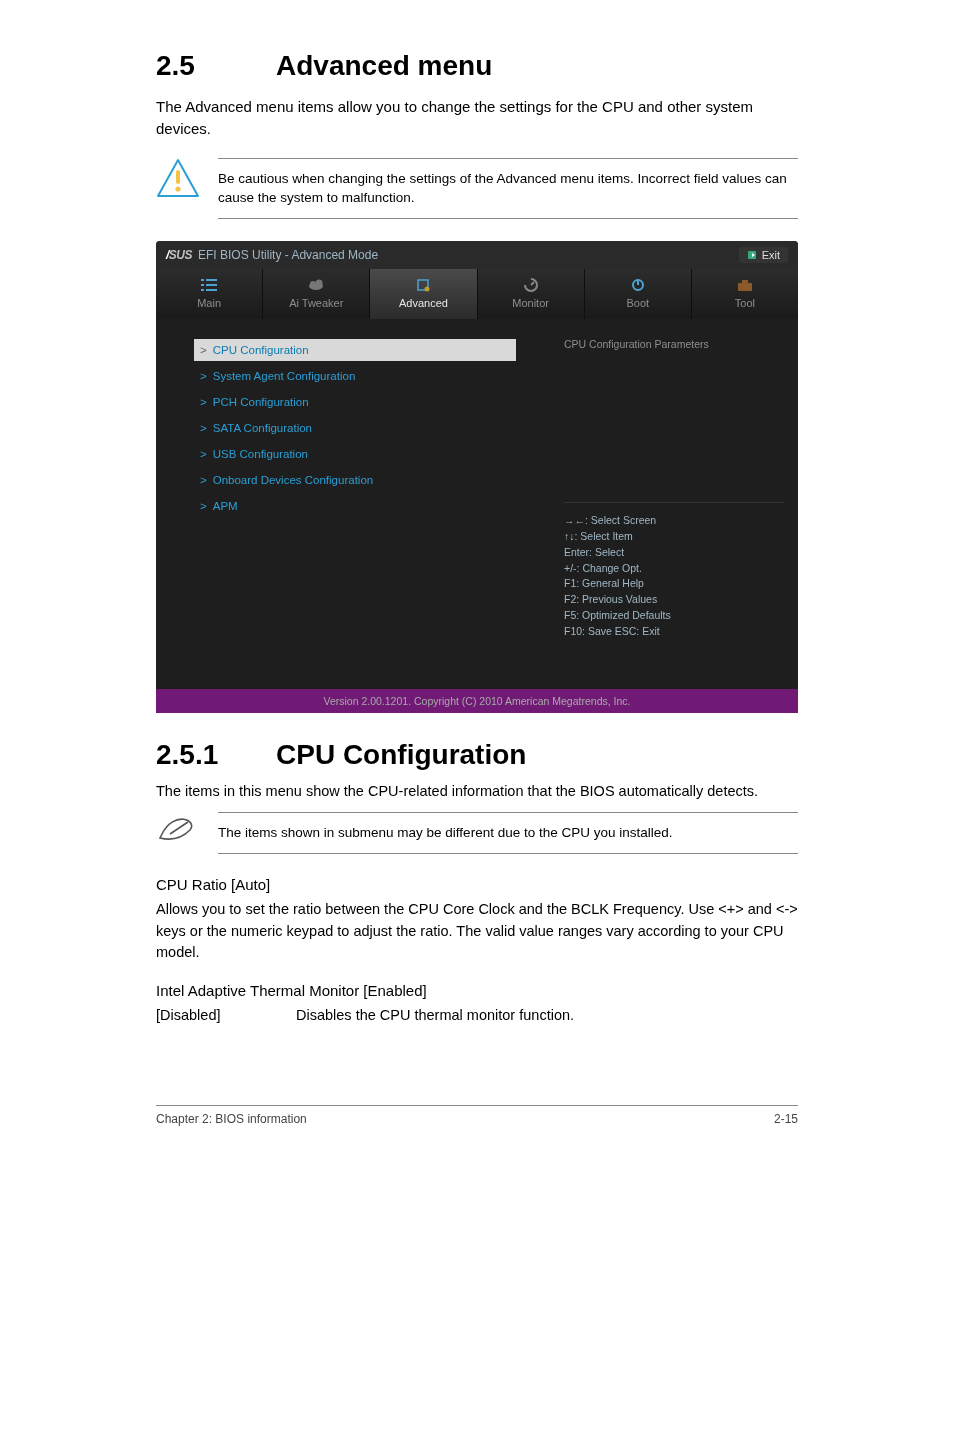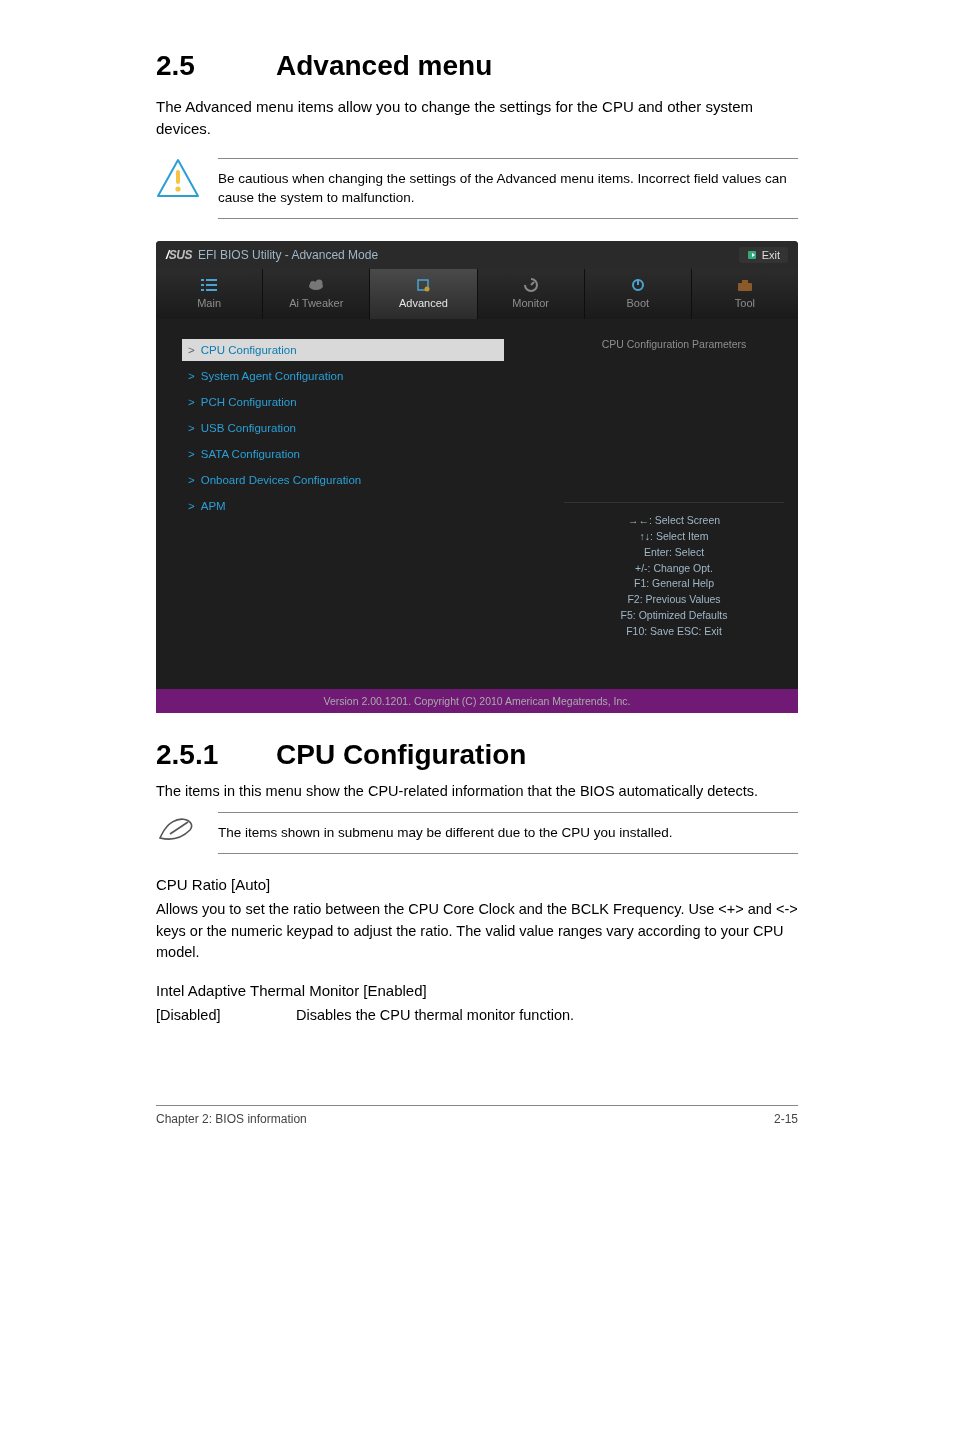--- a/index.html
+++ b/index.html
@@ -36,29 +36,29 @@
   .bios-titlebar .brand .slash{color:#fff;}
   .bios-titlebar .exit{display:flex;align-items:center;gap:5px;font-size:11px;color:#ddd;background:#333;padding:2px 8px;border-radius:3px;cursor:pointer;}
   .exit-icon{width:10px;height:10px;}
 
   .bios-tabs{display:flex;background:linear-gradient(#2c2c2c,#1a1a1a);}
   .bios-tab{flex:1;text-align:center;padding:8px 0 10px 0;color:var(--bios-dim);font-size:11px;border-right:1px solid #0e0e0e;}
   .bios-tab:last-child{border-right:none;}
   .bios-tab .ticon{display:block;margin:0 auto 4px auto;width:20px;height:16px;}
   .bios-tab.active{background:linear-gradient(#4a4a4a,#2b2b2b);color:#e6e6e6;}
 
-  .bios-body{display:flex;min-height:370px;}
+  .bios-body{display:flex;min-height:370px;margin-left:12px;}
   .bios-main{flex:1;padding:20px 10px 20px 26px;}
   .bios-menu{list-style:none;margin:0;padding:0;}
   .bios-menu li{font-size:11.5px;color:var(--bios-blue);padding:5px 6px;margin-bottom:4px;cursor:pointer;}
   .bios-menu li .gt{color:var(--bios-blue);margin-right:6px;}
   .bios-menu li.selected{background:#d9d9d9;color:#0a7bb0;width:310px;}
   .bios-menu li.selected .gt{color:#666;}
 
-  .bios-side{width:220px;padding:18px 14px;color:var(--bios-dim);font-size:10.5px;line-height:1.5;text-align:center;}
+  .bios-side{width:220px;padding:18px 14px;color:var(--bios-dim);font-size:10.5px;line-height:1.5;}
   .bios-side .hint-title{color:var(--bios-dim);}
   .bios-side .keys{margin-top:150px;border-top:1px solid #333;padding-top:10px;}
   .bios-side .keys div{color:#9fb7c6;}
 
   .bios-footer{background:#701a75;color:#aaa;text-align:center;font-size:10.5px;padding:6px 0;}
 
   h2.sub-title{font-size:28px;font-weight:bold;margin:26px 0 10px 0;}
   h2.sub-title .num{display:inline-block;width:120px;}
 
   h3.opt{font-size:15px;font-weight:normal;margin:18px 0 6px 0;}
@@ -159,22 +159,22 @@
         <span>Tool</span>
       </div>
     </div>
 
     <div class="bios-body">
       <div class="bios-main">
         <ul class="bios-menu">
           <li class="selected"><span class="gt">&gt;</span><span>CPU Configuration</span></li>
           <li><span class="gt">&gt;</span><span>System Agent Configuration</span></li>
           <li><span class="gt">&gt;</span><span>PCH Configuration</span></li>
+          <li><span class="gt">&gt;</span><span>SATA Configuration</span></li>
           <li><span class="gt">&gt;</span><span>USB Configuration</span></li>
-          <li><span class="gt">&gt;</span><span>SATA Configuration</span></li>
           <li><span class="gt">&gt;</span><span>Onboard Devices Configuration</span></li>
           <li><span class="gt">&gt;</span><span>APM</span></li>
         </ul>
       </div>
       <div class="bios-side">
         <div class="hint-title">CPU Configuration Parameters</div>
         <div class="keys">
           <div>→←: Select Screen</div>
           <div>↑↓: Select Item</div>
           <div>Enter: Select</div>

